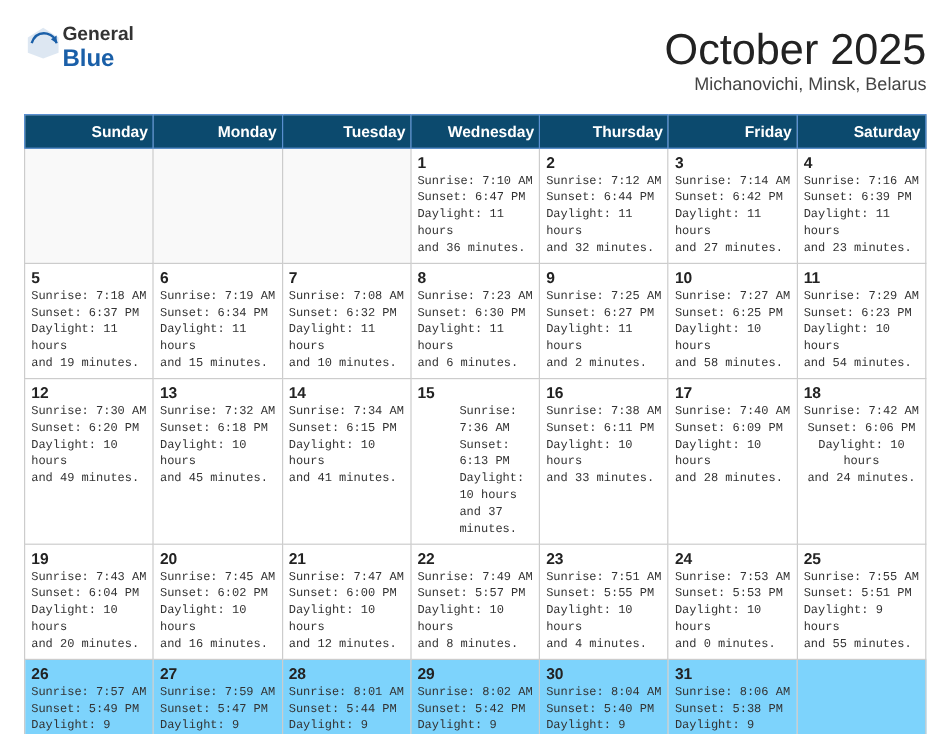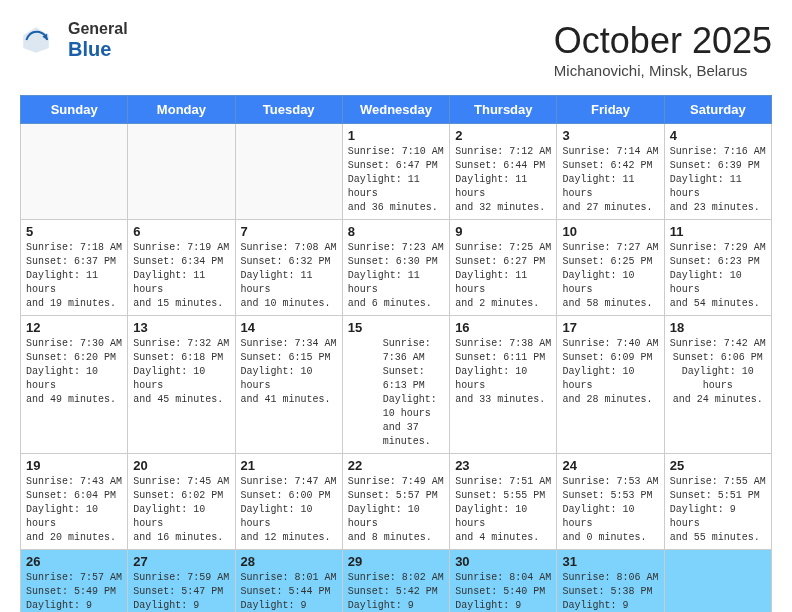--- a/index.html
+++ b/index.html
@@ -11,22 +11,22 @@
       padding: 20px;
     }
     .header {
       display: flex;
       justify-content: space-between;
       align-items: flex-start;
       margin-bottom: 16px;
     }
     .logo {
       display: flex;
-      align-items: center;
-      gap: 16px;
+      align-items: flex-start;
+      gap: 0;
     }
     .logo-text {
       display: flex;
       flex-direction: column;
       line-height: 1.1;
     }
     .logo-general {
       font-size: 16px;
       font-weight: bold;
       color: #333;
@@ -34,39 +34,40 @@
     .logo-blue {
       font-size: 20px;
       font-weight: bold;
       color: #1a5fa8;
     }
     .logo-icon {
       width: 32px;
       height: 32px;
     }
     .title-block {
+      text-align: right;
     }
     .month-title {
       font-size: 36px;
       font-weight: normal;
       color: #222;
     }
     .subtitle {
       font-size: 15px;
       color: #444;
     }
     table {
       width: 100%;
       border-collapse: collapse;
       table-layout: fixed;
     }
     thead tr th {
-      background-color: #3b82f6;
+      background-color: #0c4a6e;
       color: #fff;
-      text-align: center;
+      text-align: right;
       font-size: 13px;
       padding: 6px 4px;
       border: 1px solid #5a8fd0;
     }
     tbody tr td {
       border: 1px solid #ccc;
       vertical-align: top;
       padding: 4px 5px;
       font-size: 10.5px;
       color: #333;

